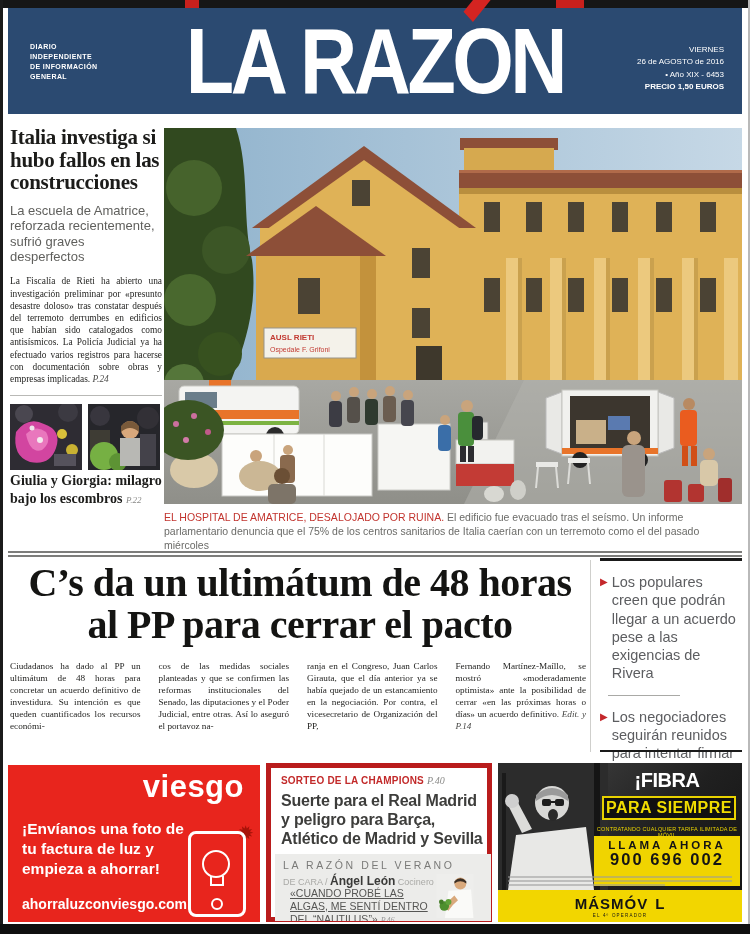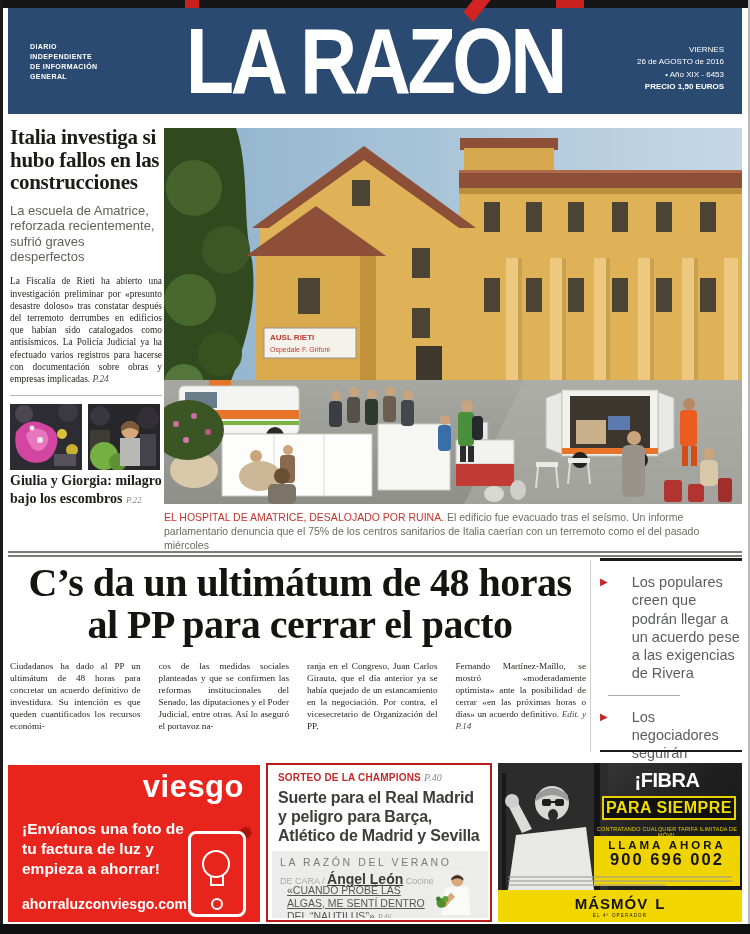--- a/index.html
+++ b/index.html
@@ -59,21 +59,21 @@
     line-height:1.06;color:#141412;letter-spacing:-.5px;}
   .ms-cols{left:10px;top:661px;width:576px;display:flex;gap:18px;}
   .ms-col{flex:1;font-family:"Liberation Serif",serif;font-size:9.2px;
           line-height:1.3;color:#242422;text-align:justify;}
   .rail-vrule{left:590px;top:560px;width:1px;height:192px;background:#cfcfcc;}
   .rail{left:600px;top:558px;width:142px;border-top:3px solid #1a1a1a;
         padding-top:12px;}
   .rail-bottom{left:600px;top:750px;width:142px;height:2px;background:#1a1a1a;}
   .bullet{display:flex;align-items:flex-start;}
   .bullet .marker{color:#c4272b;font-size:10px;line-height:1;margin:4px 4px 0 0;}
-  .bullet .btext{font-size:14.5px;line-height:1.26;color:#5c5d60;margin-left:20px;}
+  .bullet .btext{font-size:14.5px;line-height:1.26;color:#5c5d60;}
   .bullet-rule{width:72px;border-top:1px solid #a9a9a6;margin:12px 0 12px 8px;}
 
   
   .ad-viesgo{left:8px;top:765px;width:252px;height:157px;background:#e8251d;
              color:#fff;overflow:hidden;}
   .viesgo-logo{right:16px;top:4px;font-size:31px;font-weight:bold;
                letter-spacing:.5px;}
   .viesgo-head{left:14px;top:54px;width:168px;font-size:15.5px;font-weight:bold;
                line-height:1.28;}
   .viesgo-url{left:14px;bottom:10px;font-size:14px;font-weight:bold;}
@@ -81,31 +81,31 @@
               border-radius:8px;}
   .phone-icon .bulb{position:absolute;left:11px;top:16px;width:24px;height:24px;
               border:2px solid #fff;border-radius:50%;}
   .phone-icon .bulb-base{position:absolute;left:19px;top:42px;width:10px;height:8px;
               border:2px solid #fff;border-top:none;}
   .phone-icon .homebtn{position:absolute;left:20px;bottom:4px;width:8px;height:8px;
               border:2px solid #fff;border-radius:50%;}
   .viesgo-star{right:6px;top:58px;color:#a81309;font-size:20px;line-height:1;}
 
   .ad-champ{left:266px;top:763px;width:226px;height:159px;background:#fff;
-            border:2px solid #b91c1c;box-sizing:border-box;}
+            border:5px solid #b91c1c;box-sizing:border-box;}
   .champ-kicker{left:10px;top:7px;font-size:10px;font-weight:bold;color:#c22a2a;
                 letter-spacing:.2px;}
   .champ-kicker .pageref{color:#8a8a88;font-weight:normal;}
   .champ-head{left:10px;top:24px;width:206px;font-size:16px;font-weight:bold;
               color:#3d3d3b;line-height:1.18;letter-spacing:-.2px;}
   .verano{left:4px;top:86px;width:216px;height:67px;background:#ececea;
           overflow:hidden;}
   .verano-title{left:8px;top:5px;font-size:10.5px;letter-spacing:2.6px;color:#7a7a78;}
   .verano-byline{left:8px;top:20px;font-size:9px;color:#a9a9a6;}
-  .verano-byline .author{font-weight:bold;color:#3a3a38;font-size:14px;text-decoration:underline;}
+  .verano-byline .author{font-weight:bold;color:#3a3a38;font-size:12px;}
   .verano-quote{left:15px;top:33px;width:142px;font-size:10.5px;line-height:1.22;
                 color:#565654;text-decoration:underline;}
   .verano-quote .pageref{font-size:8px;color:#999;}
   .chef-thumb{right:5px;top:20px;width:62px;height:44px;overflow:hidden;}
 
   .ad-mas{left:498px;top:763px;width:244px;height:159px;
           background:linear-gradient(135deg,#4a4a4a 0%,#202020 55%,#111 100%);
           overflow:hidden;}
   .mas-head{left:96px;top:6px;width:146px;text-align:center;color:#fff;
             font-weight:bold;font-size:20px;letter-spacing:-.5px;}

